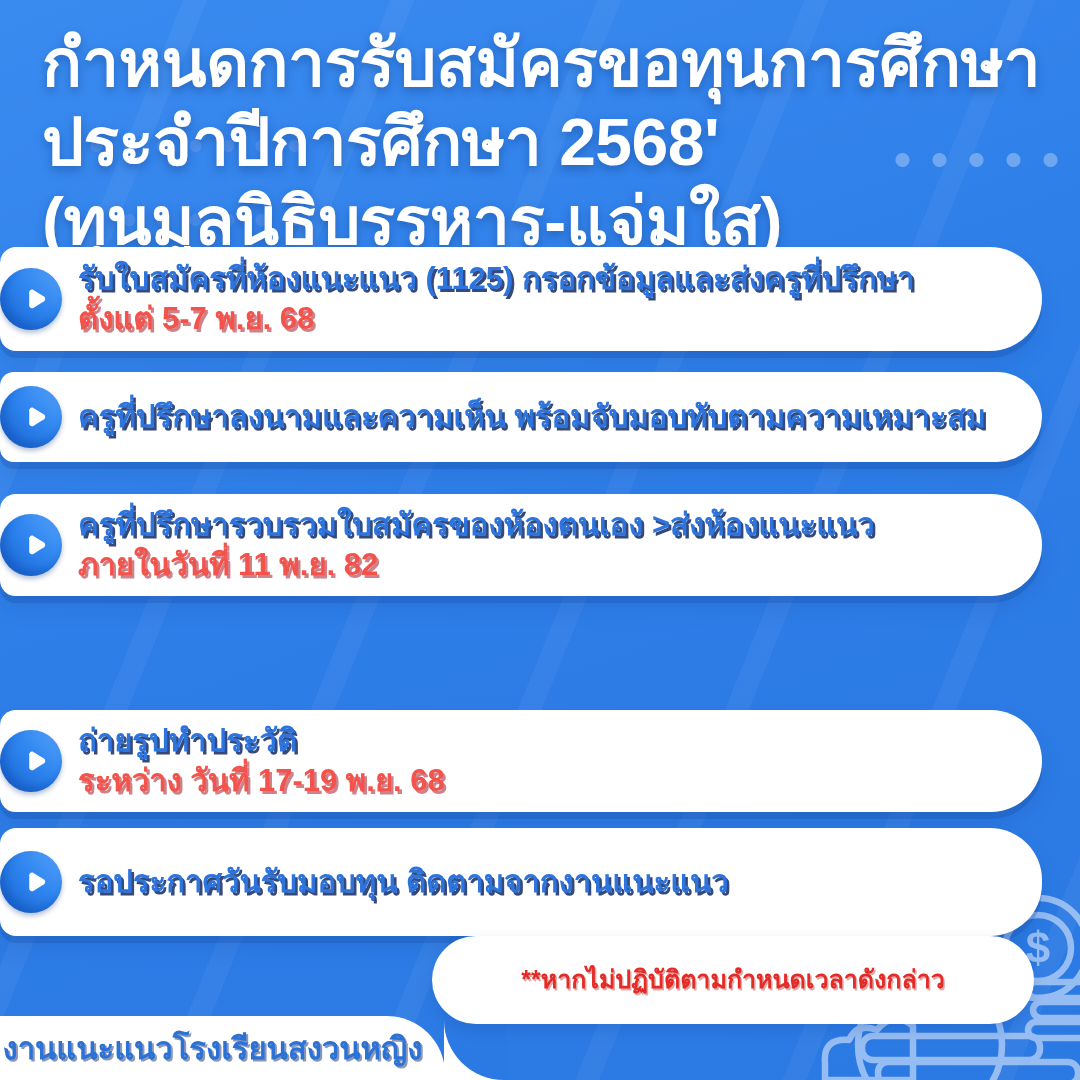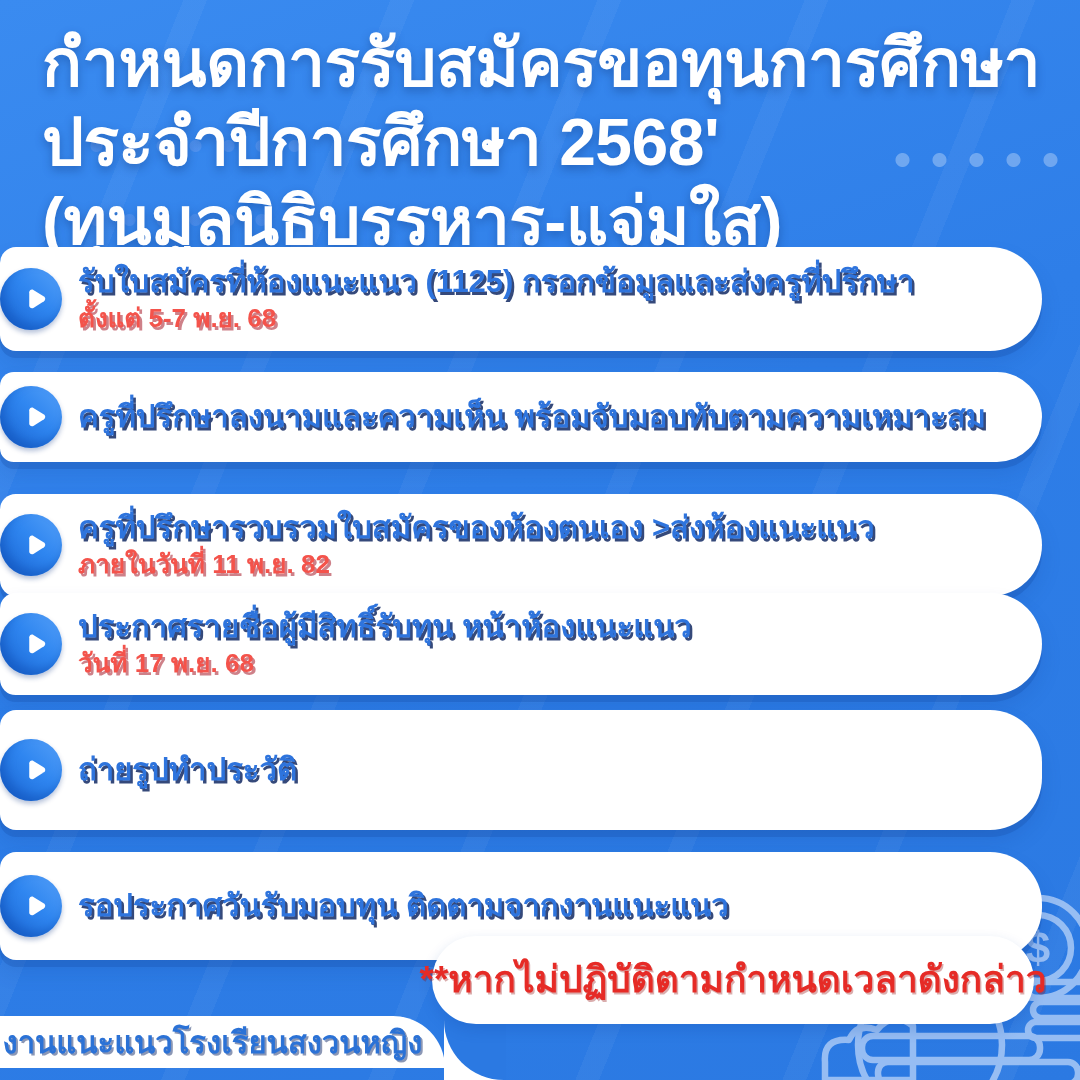--- a/index.html
+++ b/index.html
@@ -23,42 +23,42 @@
     text-shadow:0 4px 10px rgba(16,52,120,0.40);white-space:nowrap;}
 
   .card{position:absolute;left:0;width:1042px;background:#ffffff;
     border-radius:16px 52px 52px 16px;box-sizing:border-box;
     display:flex;align-items:center;z-index:3;
     box-shadow:0 7px 0 rgba(20,70,158,0.25),0 12px 20px rgba(20,70,158,0.16);}
   .c1{top:247px;height:104px;}
   .c2{top:372px;height:90px;}
   .c3{top:478px;height:102px;margin-top:16px;}
   .c4{top:593px;height:102px;}
-  .c5{top:710px;height:120px;}
-  .c6{top:828px;height:108px;margin-top:24px;}
+  .c5{top:710px;height:102px;}
+  .c6{top:828px;height:108px;}
 
   .play{flex:0 0 62px;width:62px;height:62px;border-radius:50%;margin-right:16px;
     background:linear-gradient(225deg,#55a0f8 0%,#2f86f0 45%,#1b66d4 100%);
     box-shadow:inset 5px -6px 10px rgba(14,77,180,0.50),0 3px 5px rgba(10,50,130,0.30);
     display:flex;align-items:center;justify-content:center;}
   .play svg{margin-left:4px;display:block;}
 
   .step-body{display:flex;flex-direction:column;justify-content:center;}
   .step-text{color:#2e74dd;font-weight:800;font-size:31px;line-height:1.3;white-space:nowrap;
     text-shadow:2.5px 2.5px 0 rgba(25,48,104,0.88);}
-  .step-date{color:#f4534b;font-weight:800;font-size:26px;line-height:1.3;white-space:nowrap;
+  .step-date{color:#f4534b;font-weight:800;font-size:31px;line-height:1.3;white-space:nowrap;
     text-shadow:2.5px 2.5px 0 rgba(165,25,40,0.55);}
 
   .warning-pill{position:absolute;left:432px;top:936px;width:602px;height:88px;background:#ffffff;
     border-radius:46px;display:flex;flex-direction:column;align-items:center;justify-content:center;
     z-index:5;box-shadow:0 6px 14px rgba(20,70,158,0.20);}
-  .warning-line{color:#e62b26;font-weight:800;font-size:37px;line-height:1.25;white-space:nowrap;
+  .warning-line{color:#e62b26;font-weight:800;font-size:25px;line-height:1.25;white-space:nowrap;
     text-shadow:1.5px 1.5px 0 rgba(150,20,20,0.35);}
 
-  .footer-tab{position:absolute;left:0;top:1016px;width:445px;height:52px;background:#ffffff;
+  .footer-tab{position:absolute;left:0;top:1016px;width:445px;height:64px;background:#ffffff;
     border-radius:0 58px 0 0;z-index:4;display:flex;align-items:center;justify-content:center;}
   .footer-flare{position:absolute;left:444px;top:1020px;width:62px;height:60px;background:#ffffff;z-index:4;}
   .footer-flare::before{content:"";position:absolute;inset:0;background:#2b79e2;border-bottom-left-radius:62px;}
   .footer-text{color:#2b72d6;font-weight:800;font-size:31px;white-space:nowrap;padding-right:20px;
     text-shadow:2px 2px 0 rgba(24,48,108,0.50);}
 
   .decor{position:absolute;left:800px;top:860px;width:280px;height:220px;z-index:2;pointer-events:none;}
   .decor *{vector-effect:non-scaling-stroke;}
 </style>
 </head>
@@ -129,40 +129,30 @@
       <svg width="27" height="27" viewBox="0 0 24 24">
           <path d="M8.2 5.6c0-1.9 2.1-3.1 3.7-2.1l9.4 5.9c1.5 1 1.5 3.2 0 4.2l-9.4 5.9c-1.6 1-3.7-.2-3.7-2.1z" fill="#ffffff"></path>
         </svg>
     </div>
     <div class="step-body">
       <div class="step-text">ครูที่ปรึกษารวบรวมใบสมัครของห้องตนเอง &gt;ส่งห้องแนะแนว</div>
       <div class="step-date">ภายในวันที่ 11 พ.ย. 82</div>
     </div>
   </div>
 
-  <div class="card c4">
-    <div class="play">
-      <svg width="27" height="27" viewBox="0 0 24 24">
-          <path d="M8.2 5.6c0-1.9 2.1-3.1 3.7-2.1l9.4 5.9c1.5 1 1.5 3.2 0 4.2l-9.4 5.9c-1.6 1-3.7-.2-3.7-2.1z" fill="#ffffff"></path>
-        </svg>
-    </div>
-    <div class="step-body">
-      <div class="step-text">ประกาศรายชื่อผู้มีสิทธิ์รับทุน หน้าห้องแนะแนว</div>
-      <div class="step-date">วันที่ 17 พ.ย. 68</div>
-    </div>
-  </div>
 
   <div class="card c5">
     <div class="play">
       <svg width="27" height="27" viewBox="0 0 24 24">
           <path d="M8.2 5.6c0-1.9 2.1-3.1 3.7-2.1l9.4 5.9c1.5 1 1.5 3.2 0 4.2l-9.4 5.9c-1.6 1-3.7-.2-3.7-2.1z" fill="#ffffff"></path>
         </svg>
     </div>
     <div class="step-body">
       <div class="step-text">ถ่ายรูปทำประวัติ</div>
+      <div class="step-date">ระหว่าง วันที่ 17-19 พ.ย. 68</div>
     </div>
   </div>
 
   <div class="card c6">
     <div class="play">
       <svg width="27" height="27" viewBox="0 0 24 24">
           <path d="M8.2 5.6c0-1.9 2.1-3.1 3.7-2.1l9.4 5.9c1.5 1 1.5 3.2 0 4.2l-9.4 5.9c-1.6 1-3.7-.2-3.7-2.1z" fill="#ffffff"></path>
         </svg>
     </div>
     <div class="step-body">

